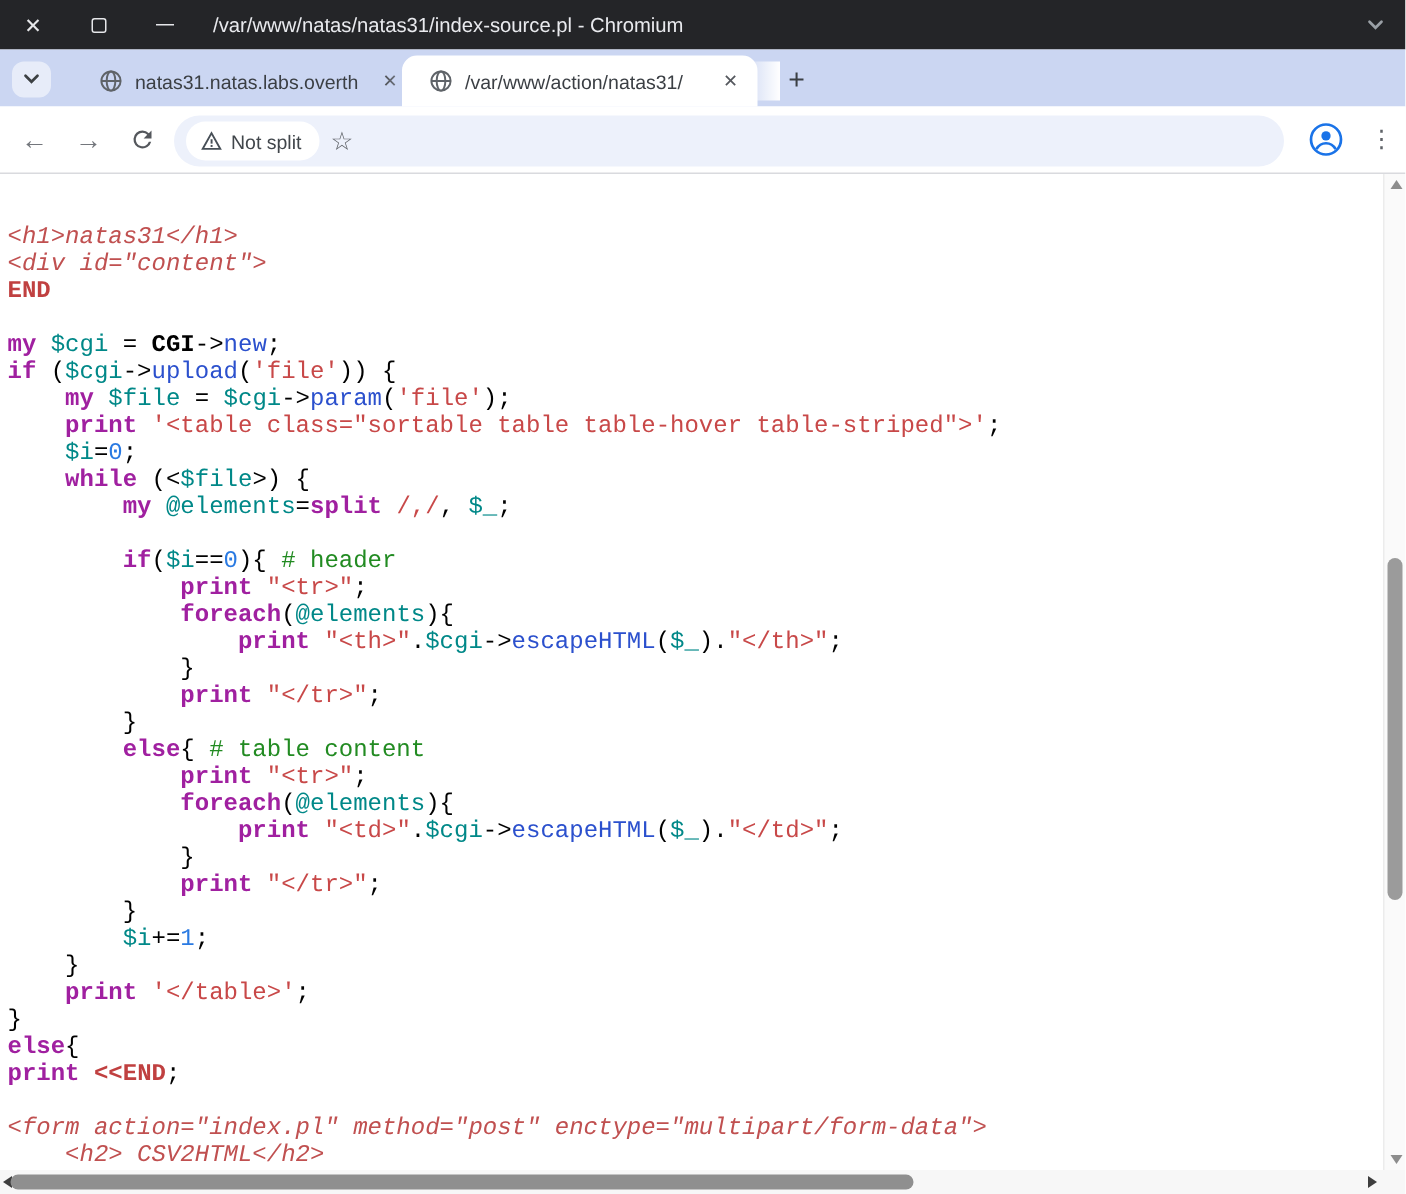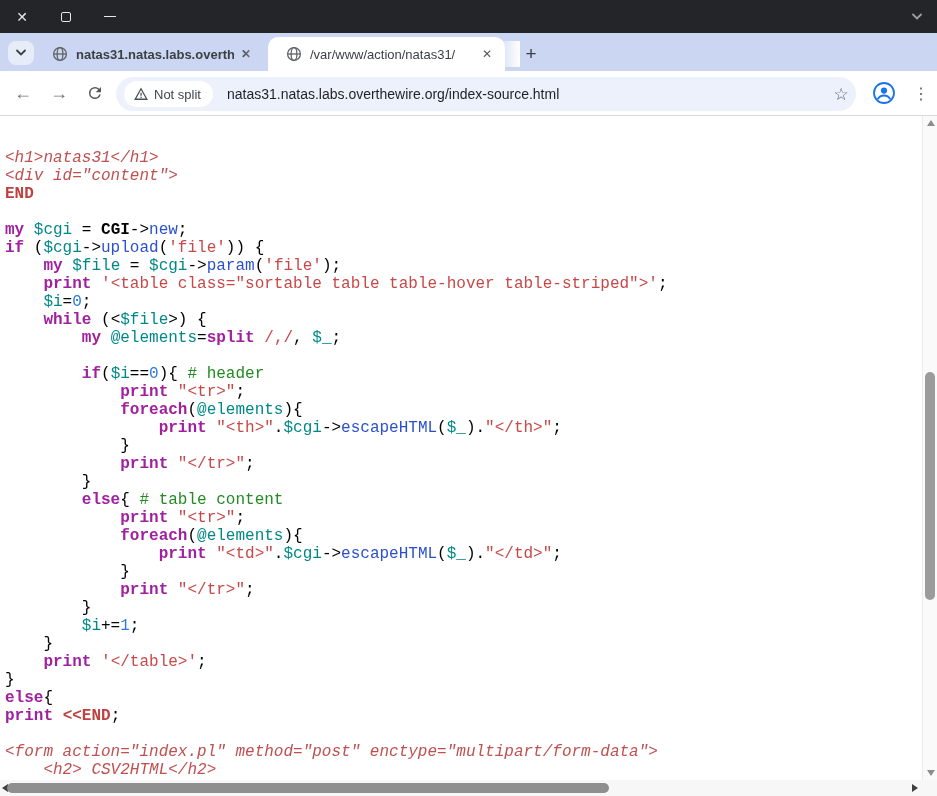--- a/index.html
+++ b/index.html
@@ -19,21 +19,21 @@
   .win-title { position:absolute; left:142px; top:0; height:33px; line-height:33px;
                color:#e9eaee; font-size:13.5px; white-space:nowrap; }
   .title-chevron { position:absolute; right:8px; top:0; height:33px; width:24px;
                    display:flex; align-items:center; justify-content:center; }
 
   
   .tabstrip { position:absolute; top:33px; left:0; width:937px; height:38px; background:#cbd6f2; }
   .tab-search { position:absolute; left:8px; top:8px; width:26px; height:24px; border-radius:8px;
                 background:rgba(255,255,255,0.55); display:flex; align-items:center; justify-content:center; }
   .tab { position:absolute; top:4px; height:34px; display:flex; align-items:center; }
-  .tab-inactive { left:38px; width:226px;font-weight:bold; }
+  .tab-inactive { left:52px; width:226px; }
   .tab-active { left:268px; width:237px; background:#ffffff; border-radius:10px 10px 0 0; }
   .favicon { flex:0 0 16px; width:16px; height:16px; margin-left:14px; }
   .tab-active .favicon { margin-left:18px; }
   .tab-label { position:relative; margin-left:8px; font-size:13px; color:#3b3f44;
                white-space:nowrap; overflow:hidden; flex:1 1 auto; }
   .tab-fade { position:absolute; top:4px; height:26px; width:26px; }
   .fade-inactive { left:212px; background:linear-gradient(to right, rgba(203,214,242,0), #cbd6f2); }
   .fade-active { left:226px; background:linear-gradient(to right, rgba(255,255,255,0), #ffffff); }
   .fade-inactive { left:206px; }
   .tab-close { flex:0 0 20px; width:20px; height:20px; margin:0 8px 0 2px; border-radius:10px;
@@ -92,20 +92,21 @@
   <div class="titlebar">
     <div class="win-btn btn-close">
       <span>✕</span>
     </div>
     <div class="win-btn btn-max">
       <span class="sq"></span>
     </div>
     <div class="win-btn btn-min">
       <span class="bar"></span>
     </div>
+    <div class="win-title">/var/www/natas/natas31/index-source.pl - Chromium</div>
     <div class="title-chevron">
       <svg width="12" height="8" viewBox="0 0 12 8">
           <path d="M2 1.5l4 4 4-4" stroke="#9aa0a6" stroke-width="1.8" fill="none" stroke-linecap="round"></path>
         </svg>
     </div>
   </div>
 
   <div class="tabstrip">
     <div class="tab-search">
       <svg width="12" height="8" viewBox="0 0 12 8">
@@ -163,21 +164,20 @@
 
     <div class="omnibox">
       <div class="sec-chip">
         <svg width="14" height="14" viewBox="0 0 24 24">
           <path d="M2 21h20L12 3 2 21z" fill="none" stroke="#474f57" stroke-width="2.2"></path>
           <rect x="11" y="10" width="2.2" height="5" fill="#474f57"></rect>
           <rect x="11" y="16.6" width="2.2" height="2.2" fill="#474f57"></rect>
         </svg>
         <span class="sec-label">Not split</span>
       </div>
-      <span class="url-text">natas31.natas.labs.overthewire.org/index-source.html</span>
       <span class="star-btn"><span>☆</span></span>
     </div>
 
     <div class="avatar-btn">
       <svg width="24" height="24" viewBox="0 0 24 24">
         <circle cx="12" cy="12" r="10" fill="none" stroke="#1a73e8" stroke-width="1.8"></circle>
         <circle cx="12" cy="9.6" r="3.1" fill="#1a73e8"></circle>
         <path d="M5.6 18.4c1.4-2.5 3.7-3.9 6.4-3.9s5 1.4 6.4 3.9" fill="none" stroke="#1a73e8" stroke-width="1.8"></path>
       </svg>
     </div>

